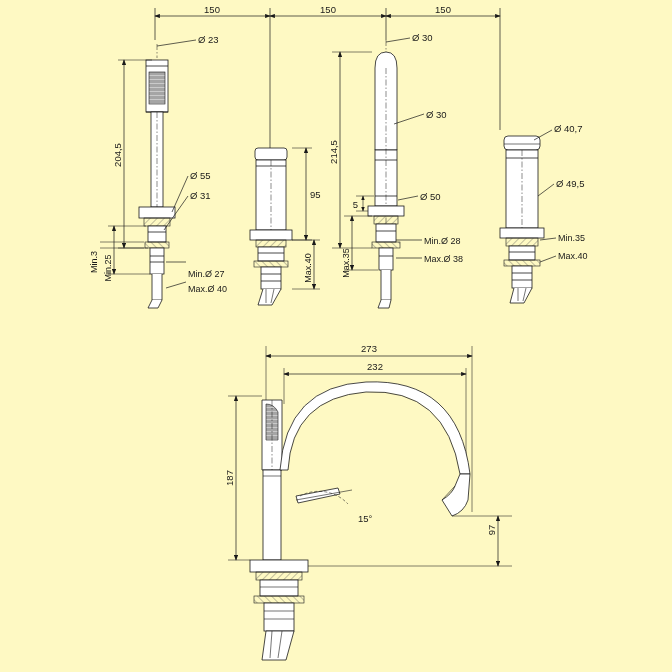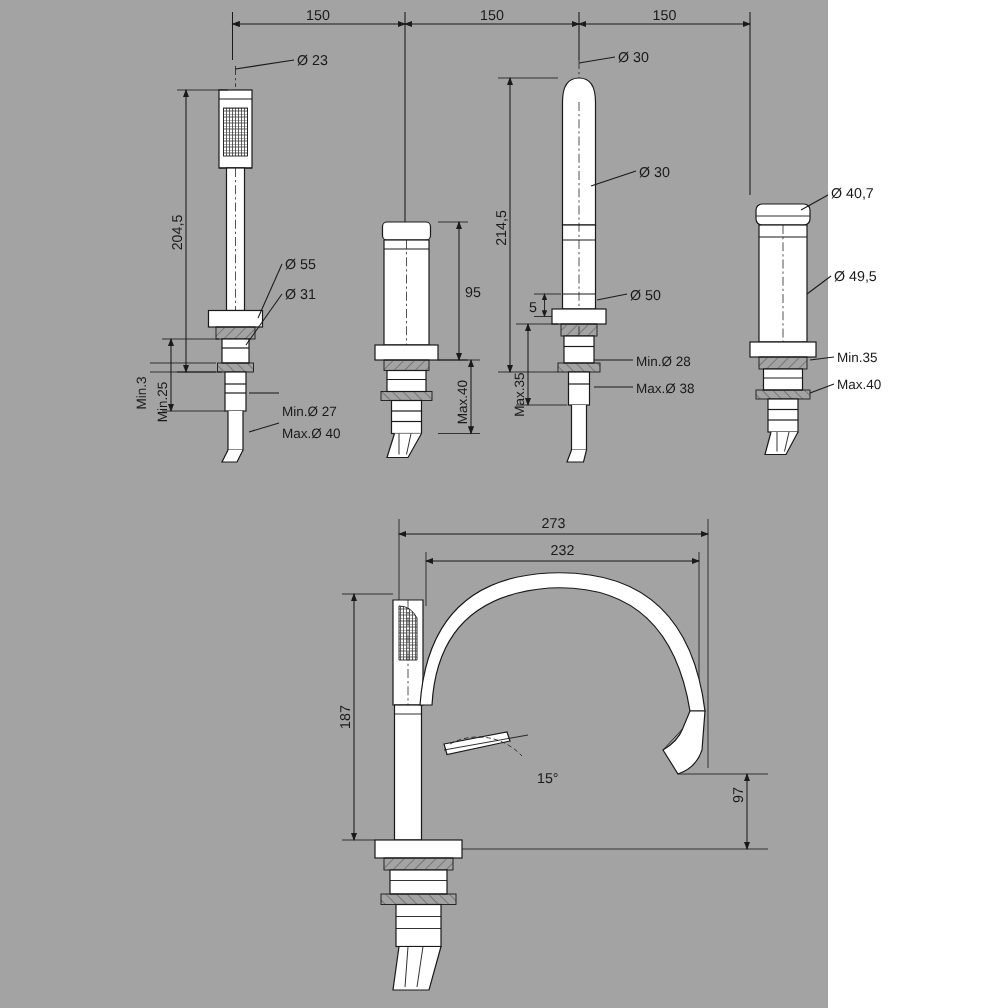--- a/index.html
+++ b/index.html
@@ -1,17 +1,17 @@
 <!DOCTYPE html>
 <html><head>
 <meta charset="utf-8">
 <style>
   html,body{margin:0;padding:0;background:#ffffff;}
   body{width:672px;height:672px;overflow:hidden;font-family:"Liberation Sans",sans-serif;}
-  #stage{position:relative;width:552px;height:672px;background:#a3a3a3;}
+  #stage{position:relative;width:672px;height:672px;background:#fef9c3;}
   svg{display:block;}
   .dimtext{font-family:"Liberation Sans",sans-serif;font-size:9.5px;fill:#1a1a1a;}
   .dimtext.sm{font-size:9px;}
 </style>
 </head>
 <body>
 
 <div id="stage">
 
 <svg width="672" height="672" viewBox="0 0 672 672">

